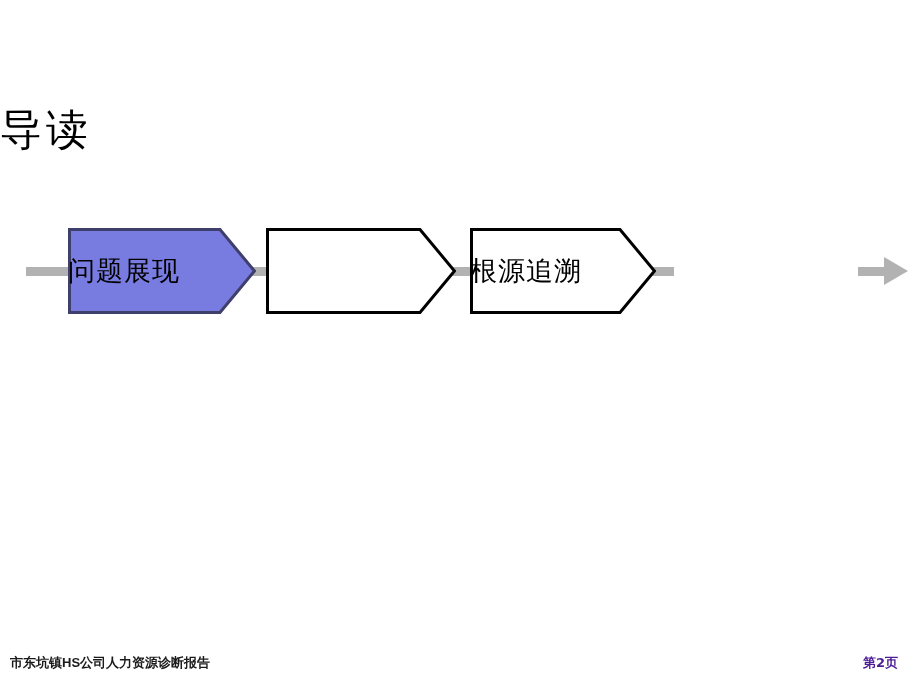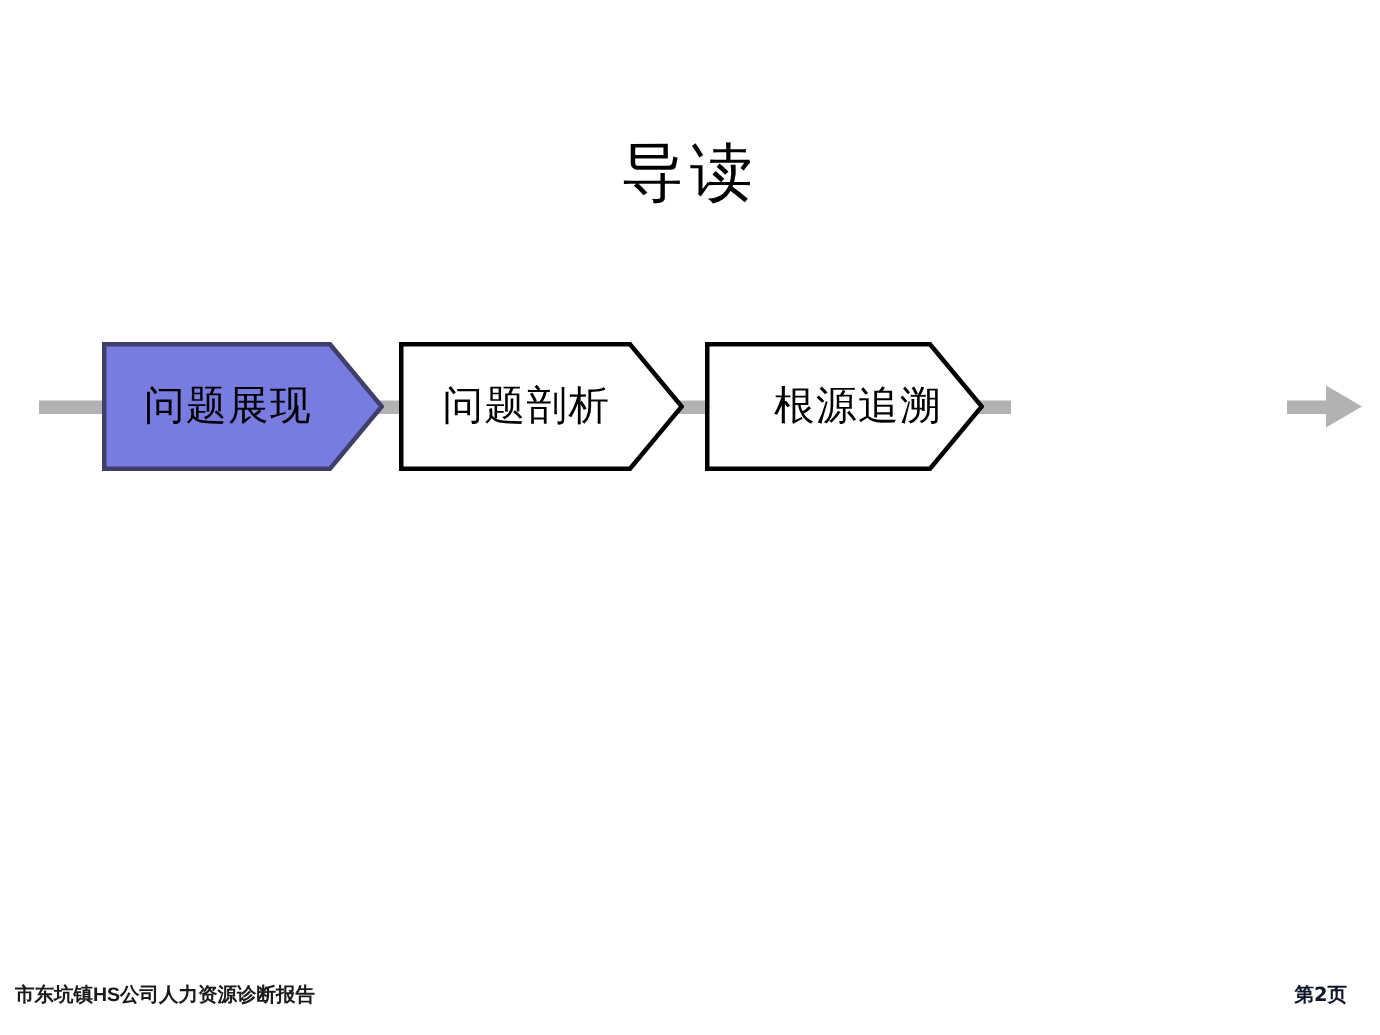--- a/index.html
+++ b/index.html
@@ -18,23 +18,23 @@
   .slide {
     position: absolute;
     inset: 0;
     background: #ffffff;
   }
 
   
   .slide-title {
     position: absolute;
     left: 0;
-    top: 89px;
+    top: 104px;
     width: 920px;
-    text-align: center;
+    text-align: left;
     font-family: "DejaVu Serif", "Liberation Serif", serif;
     font-size: 42px;
     line-height: 52px;
     letter-spacing: 4px;
     color: #000000;
     font-weight: 400;
     white-space: nowrap;
   }
 
   
@@ -80,62 +80,62 @@
   }
 
   
   .chev {
     position: absolute;
     top: 0;
     height: 86px;
     box-sizing: border-box;
     display: flex;
     align-items: center;
-    justify-content: center;
+    justify-content: flex-start;
   }
   .chev-shape {
     position: absolute;
     inset: 0;
   }
   .chev-label {
     position: relative;
     z-index: 2;
     font-family: "DejaVu Serif", "Liberation Serif", serif;
     font-size: 27px;
     line-height: 30px;
     color: #000000;
     letter-spacing: 1px;
     white-space: nowrap;
     padding-right: 20px;
   }
 
   .chev.c-1 { left: 68px;  width: 188px; }
   .chev.c-2 { left: 266px; width: 190px; }
-  .chev.c-3 { left: 470px; width: 186px; padding-left: 38px; }
+  .chev.c-3 { left: 470px; width: 186px; }
   .chev.c-4 { left: 670px; width: 192px; }
 
   
   .footer-left {
     position: absolute;
     left: 10px;
     top: 654px;
     font-family: Liberation Sans, sans-serif;
     font-size: 13px;
     font-weight: bold;
     color: #1a1a1a;
     white-space: nowrap;
   }
   .footer-right {
     position: absolute;
     right: 22px;
     top: 654px;
     font-family: "DejaVu Sans", "Liberation Sans", sans-serif;
     font-size: 13px;
     font-weight: bold;
-    color: #0f172a;
+    color: #4c1d95;
     white-space: nowrap;
   }
 </style>
 </head>
 <body>
 
 <div class="slide">
 
   <div class="slide-title">导读</div>
 
@@ -150,21 +150,20 @@
       <svg class="chev-shape" viewBox="0 0 188 86" preserveAspectRatio="none">
         <polygon points="1.5,1.5 152,1.5 186.5,43 152,84.5 1.5,84.5" fill="#787BE0" stroke="#3F3F6B" stroke-width="3"></polygon>
       </svg>
       <span class="chev-label">问题展现</span>
     </div>
 
     <div class="chev c-2">
       <svg class="chev-shape" viewBox="0 0 190 86" preserveAspectRatio="none">
         <polygon points="1.5,1.5 154,1.5 188.5,43 154,84.5 1.5,84.5" fill="#FFFFFF" stroke="#000000" stroke-width="3"></polygon>
       </svg>
-      <span class="chev-label">问题剖析</span>
     </div>
 
     <div class="chev c-3">
       <svg class="chev-shape" viewBox="0 0 186 86" preserveAspectRatio="none">
         <polygon points="1.5,1.5 150,1.5 184.5,43 150,84.5 1.5,84.5" fill="#FFFFFF" stroke="#000000" stroke-width="3"></polygon>
       </svg>
       <span class="chev-label">根源追溯</span>
     </div>
 
 

